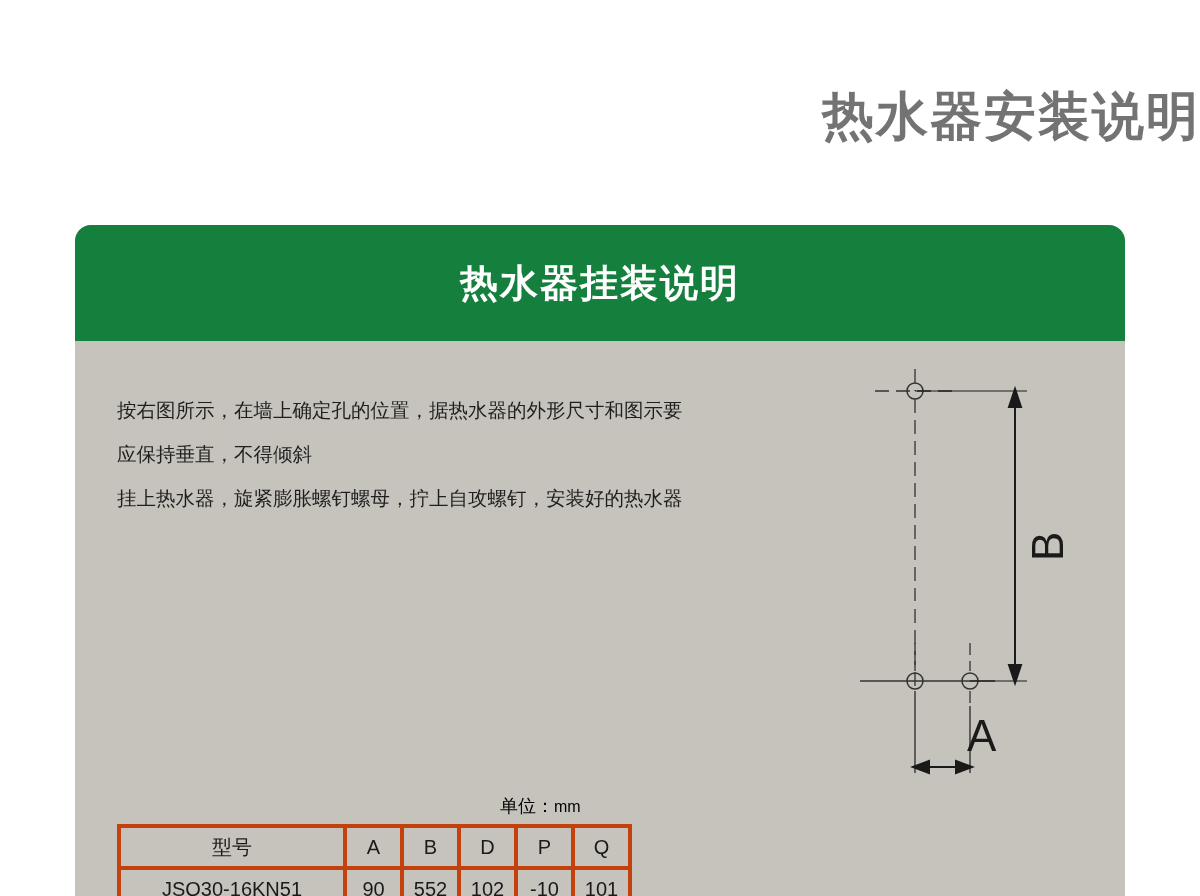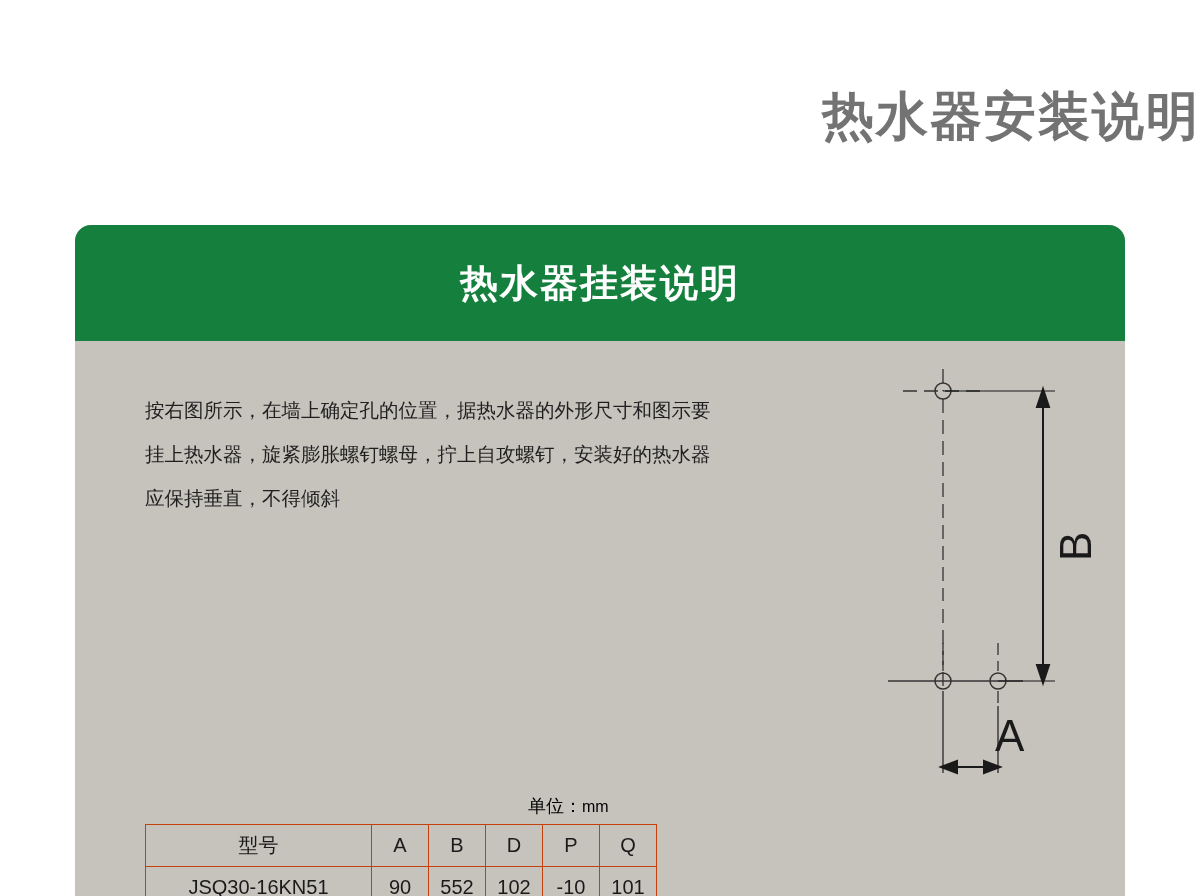--- a/index.html
+++ b/index.html
@@ -46,21 +46,20 @@
   }
   .card-header-title {
     color: #ffffff;
     font-size: 38px;
     font-weight: bold;
     letter-spacing: 2px;
   }
   .card-body {
     position: relative;
     height: 532px;
-    margin-left: 28px;
   }
   .instructions {
     position: absolute;
     left: 42px;
     top: 47px;
     width: 700px;
     font-size: 19.5px;
     line-height: 44px;
     color: #1f1f1f;
   }
@@ -78,21 +77,21 @@
     font-size: 16px;
   }
   table.spec {
     position: absolute;
     left: 42px;
     top: 483px;
     border-collapse: collapse;
     background: #c6c3bd;
   }
   table.spec th, table.spec td {
-    border: 1px solid #c2410c;
+    border: 4px solid #c2410c;
     font-size: 20px;
     font-weight: normal;
     color: #1a1a1a;
     text-align: center;
     height: 42px;
     padding: 0 6px;
     box-sizing: border-box;
   }
   table.spec .col-model { width: 226px; }
   table.spec .col-val { width: 57px; }
@@ -129,22 +128,22 @@
 <div class="card">
 
   <div class="card-header">
     <div class="card-header-title">热水器挂装说明</div>
   </div>
 
   <div class="card-body">
 
     <div class="instructions">
       <p>按右图所示，在墙上确定孔的位置，据热水器的外形尺寸和图示要</p>
+      <p>应保持垂直，不得倾斜</p>
       <p>挂上热水器，旋紧膨胀螺钉螺母，拧上自攻螺钉，安装好的热水器</p>
-      <p>应保持垂直，不得倾斜</p>
     </div>
 
     <div class="unit-label">
       <span>单位：</span><span class="unit-small">mm</span>
     </div>
 
     <table class="spec">
       <thead>
         <tr>
           <th class="col-model">型号</th>

